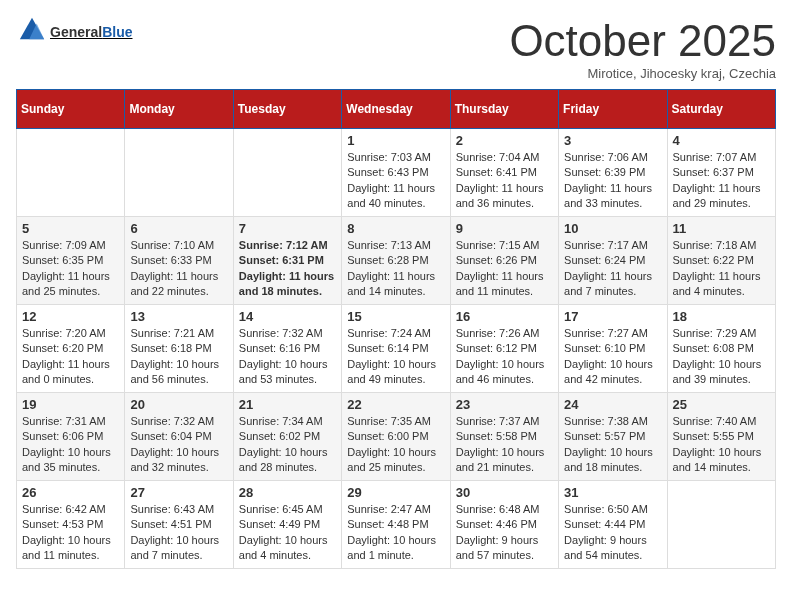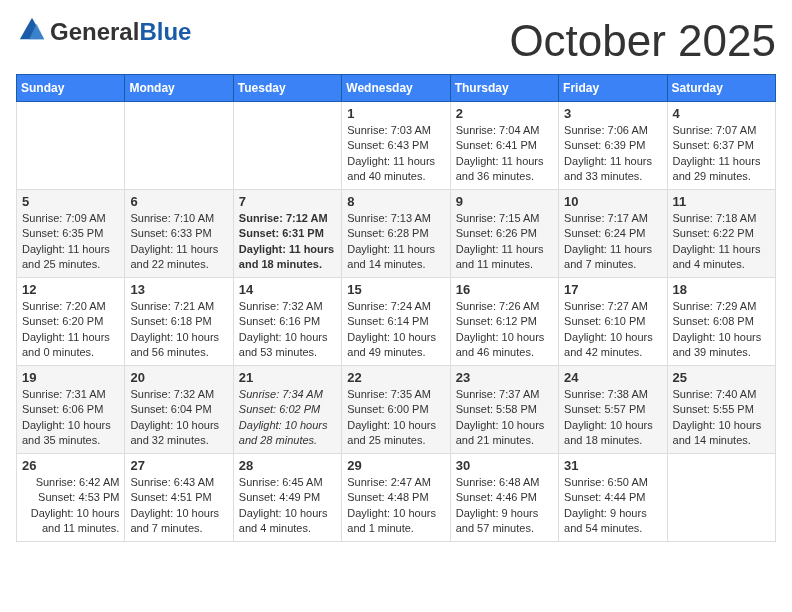--- a/index.html
+++ b/index.html
@@ -14,23 +14,24 @@
       display: flex;
       align-items: flex-start;
       justify-content: space-between;
       margin-bottom: 8px;
     }
     .logo {
       display: flex;
       align-items: center;
     }
     .logo-text {
-      font-size: 24px;
+      font-size: 14px;
       font-weight: bold;
       line-height: 1.2;
+      text-decoration: underline;
     }
     .logo-general { color: #333; }
     .logo-blue { color: #1a5ca8; }
     .logo-icon {
       width: 28px;
       height: 28px;
       margin-left: 2px;
     }
     .title-block {
       text-align: right;
@@ -43,25 +44,25 @@
     .location {
       font-size: 13px;
       color: #555;
     }
     .calendar {
       width: 100%;
       border-collapse: collapse;
       border: 1px solid #ccc;
     }
     .calendar th {
-      background: #3b82f6;
+      background: #b91c1c;
       color: #fff;
       font-size: 12px;
       font-weight: bold;
-      padding: 6px 4px;
+      padding: 12px 4px;
       text-align: left;
       border: 1px solid #1a5ca8;
     }
     .calendar td {
       width: 108px;
       vertical-align: top;
       padding: 4px 5px;
       border: 1px solid #ddd;
       font-size: 10px;
       color: #333;
@@ -98,20 +99,21 @@
       </svg>
     </div>
     <div style="margin-left:4px;">
       <div class="logo-text">
         <span class="logo-general">General</span><span class="logo-blue">Blue</span>
       </div>
     </div>
   </div>
   <div class="title-block">
     <div class="month-title">October 2025</div>
+    <div class="location">Mirotice, Jihocesky kraj, Czechia</div>
   </div>
 </div>
 
 <table class="calendar">
   <thead>
     <tr>
 
     <th>Sunday</th>
         <th>Monday</th>
         <th>Tuesday</th>
@@ -267,21 +269,21 @@
         </td>
         <td>
           <span class="day-number">20</span>
           <div class="day-info" style="white-space: pre-line;">Sunrise: 7:32 AM
 Sunset: 6:04 PM
 Daylight: 10 hours
 and 32 minutes.</div>
         </td>
         <td>
           <span class="day-number">21</span>
-          <div class="day-info" style="white-space: pre-line; font-style: italic;">Sunrise: 7:34 AM
+          <div class="day-info" style="white-space: pre-line;">Sunrise: 7:34 AM
 Sunset: 6:02 PM
 Daylight: 10 hours
 and 28 minutes.</div>
         </td>
         <td>
           <span class="day-number">22</span>
           <div class="day-info" style="white-space: pre-line;">Sunrise: 7:35 AM
 Sunset: 6:00 PM
 Daylight: 10 hours
 and 25 minutes.</div>
@@ -304,21 +306,21 @@
           <span class="day-number">25</span>
           <div class="day-info" style="white-space: pre-line;">Sunrise: 7:40 AM
 Sunset: 5:55 PM
 Daylight: 10 hours
 and 14 minutes.</div>
         </td>
       </tr>
       <tr>
         <td>
           <span class="day-number">26</span>
-          <div class="day-info" style="white-space: pre-line; text-align: right;">Sunrise: 6:42 AM
+          <div class="day-info" style="white-space: pre-line;">Sunrise: 6:42 AM
 Sunset: 4:53 PM
 Daylight: 10 hours
 and 11 minutes.</div>
         </td>
         <td>
           <span class="day-number">27</span>
           <div class="day-info" style="white-space: pre-line;">Sunrise: 6:43 AM
 Sunset: 4:51 PM
 Daylight: 10 hours
 and 7 minutes.</div>

